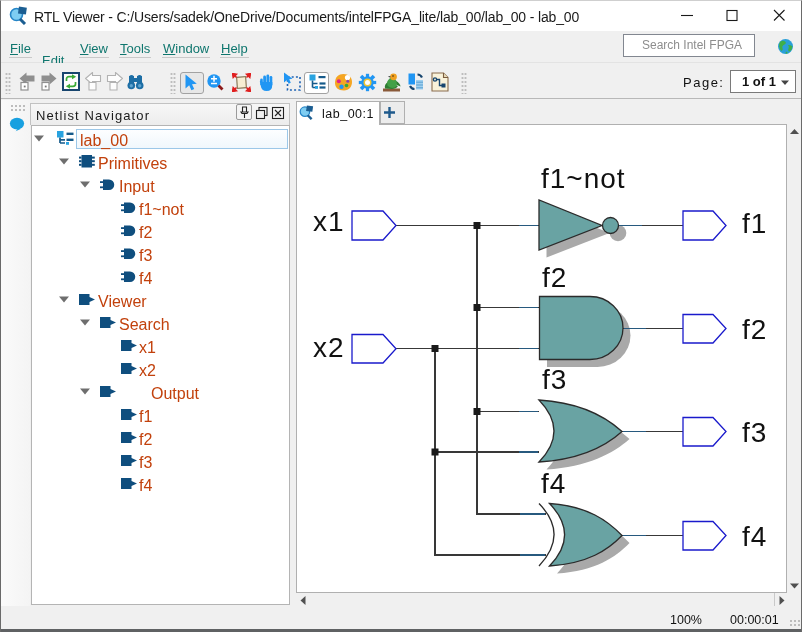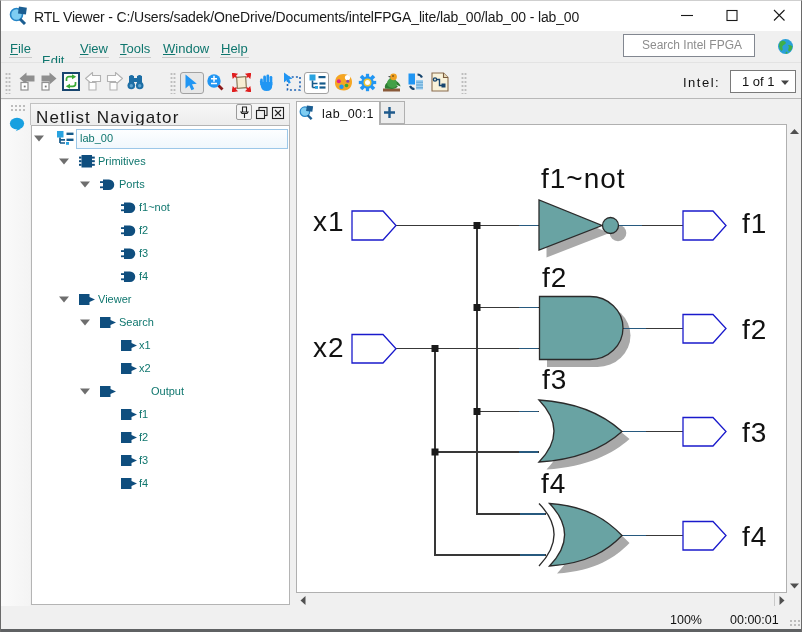--- a/index.html
+++ b/index.html
@@ -16,28 +16,28 @@
 #menubar { position:absolute; left:1px; top:31px; width:800px; height:32px; background:#f0f0f0; border-bottom:1px solid #e3e3e3;}
 .menuitem { position:absolute; top:10px; font-size:13px; color:#0f766e; }
 .menuitem:after { content:""; position:absolute; left:-1px; right:-1px; bottom:-1.5px; border-bottom:1px solid #c9c9c9; }
 .mn { text-decoration:underline; }
 #searchbox { position:absolute; left:622px; top:2.5px; width:132px; height:23px; background:#fff; border:1px solid #828790; font-size:12px; color:#8d8d8d; line-height:21px; padding-left:18px; }
 
 #toolbar { position:absolute; left:1px; top:63px; width:800px; height:36px; background:#f0f0f0; border-bottom:1px solid #b8b8b8; }
 .pressed { position:absolute; background:#e7e7e7; border:1px solid #a2a2a2; border-radius:3px; }
 .sep { position:absolute; top:72px; width:6px; height:22px; background-image:radial-gradient(circle, #bdbdbd 1px, transparent 1.2px); background-size:3px 4px; }
 #pagelabel { position:absolute; left:683px; top:75px; font-size:13px; letter-spacing:1.5px; color:#111; }
-#pagecombo { position:absolute; left:730px; top:70px; width:66px; height:23px; background:#fff; border:1px solid #7a7a7a; font-size:13px; color:#111; }
+#pagecombo { position:absolute; left:730px; top:70px; width:66px; height:23px; background:#fff; border:1px solid #7a7a7a; font-size:13px; color:#111;font-weight:bold; }
 
 #statusbar { position:absolute; left:1px; top:607px; width:800px; height:22px; background:#f0f0f0; font-size:12.5px; color:#111; }
 
 #navtitle { position:absolute; left:30px; top:103px; width:260px; height:22px; background:linear-gradient(#f7f7f7,#ececec); border:1px solid #c2c2c2; border-bottom:none; }
-#navtitle span { position:absolute; left:5px; top:4px; font-size:17px; letter-spacing:1.1px; color:#1a1a1a; }
+#navtitle span { position:absolute; left:5px; top:4px; font-size:13px; letter-spacing:1.1px; color:#1a1a1a; }
 #tree { position:absolute; left:31px; top:125px; width:259px; height:480px; background:#fff; border:1px solid #b4b4b4; }
-.trow { position:absolute; font-size:11px; color:#0f766e; }
+.trow { position:absolute; font-size:16px; color:#c2410c; }
 #tab { position:absolute; left:296px; top:101px; width:84px; height:24px; background:#fff; border:1px solid #b0b0b0; border-bottom:none; z-index:6; }
 #tab span { position:absolute; left:25px; top:5px; font-size:12.5px; letter-spacing:0.5px; color:#111; z-index:7; }
 #plusbtn { position:absolute; left:380px; top:101px; width:25px; height:23px; background:#ececec; border:1px solid #b0b0b0; }
 #canvas { position:absolute; left:296px; top:124px; width:491px; height:469px; background:#fff; border:1px solid #b0b0b0; }
 
 #vscroll { position:absolute; left:787px; top:125px; width:14px; height:467px; background:#f0f0f0; }
 #hscroll { position:absolute; left:297px; top:593px; width:490px; height:13px; background:#f0f0f0; }
 </style>
 </head>
 <body>
@@ -200,21 +200,21 @@
 <svg class="abs" style="left:431px;top:72px" width="18" height="20" viewBox="0 0 18 20">
   <path d="M1 1 H12.5 L17 5.5 V19 H1 Z" fill="#f9f2da" stroke="#8a6d4f" stroke-width="1.1"></path>
   <path d="M12.5 1 V5.5 H17" fill="#e8dcb8" stroke="#7a5c3e" stroke-width="1.1"></path>
   <g stroke="#17456e" stroke-width="1.4" fill="none">
     <circle cx="4" cy="7.5" r="1.6"></circle>
     <path d="M5.6 7.5 H8.5 V13.5 H11"></path>
   </g>
   <rect x="10.5" y="11.5" width="4" height="4" fill="#17456e"></rect>
 </svg>
 <div class="sep" style="left:461px;"></div>
-<div id="pagelabel">Intel:</div>
+<div id="pagelabel">Page:</div>
 <div id="pagecombo">
     <span style="position:absolute;left:11px;top:3px;">1 of 1</span>
   <svg class="abs" style="right:5px;top:9px" width="9" height="6">
       <polygon points="0,0.5 8,0.5 4,5" fill="#444"></polygon>
     </svg>
 </div>
 <div class="abs" style="left:1px;top:100px;width:29px;height:506px;background:linear-gradient(90deg,#fbfbfb,#f4f4f4);"></div>
 <div class="abs" style="left:10px;top:104px;width:17px;height:7px;background-image:radial-gradient(circle,#bdbdbd 1px,transparent 1.2px);background-size:4px 4px;"></div>
 <svg class="abs" style="left:9px;top:117px" width="16" height="15" viewBox="0 0 18 16">
   <ellipse cx="9" cy="7" rx="8" ry="6.5" fill="#18a0e0"></ellipse>
@@ -289,21 +289,21 @@
       <use href="#i-chip"></use>
     </svg>
   <div class="trow" style="left:66px;top:29px;">Primitives</div>
 
   <svg class="abs" style="left:48px;top:54.5px" width="10" height="7">
       <polygon points="0,0.5 10,0.5 5,6.5" fill="#6e6e6e"></polygon>
     </svg>
   <svg class="abs" style="left:68px;top:53px" width="16" height="12" viewBox="0 0 16 12">
       <use href="#i-gate"></use>
     </svg>
-  <div class="trow" style="left:87px;top:52px;">Ports</div>
+  <div class="trow" style="left:87px;top:52px;">Input</div>
 
   <svg class="abs" style="left:89px;top:76px" width="16" height="12" viewBox="0 0 16 12">
       <use href="#i-gate"></use>
     </svg>
   <div class="trow" style="left:107px;top:75px;">f1~not</div>
   <svg class="abs" style="left:89px;top:99px" width="16" height="12" viewBox="0 0 16 12">
       <use href="#i-gate"></use>
     </svg>
   <div class="trow" style="left:107px;top:98px;">f2</div>
   <svg class="abs" style="left:89px;top:122px" width="16" height="12" viewBox="0 0 16 12">

